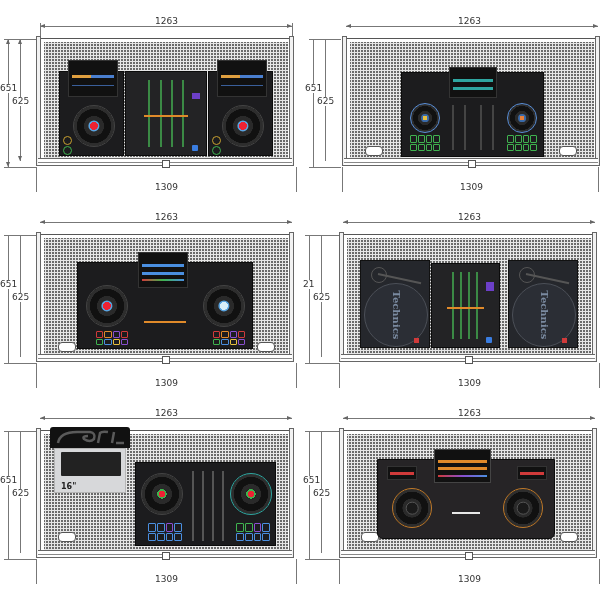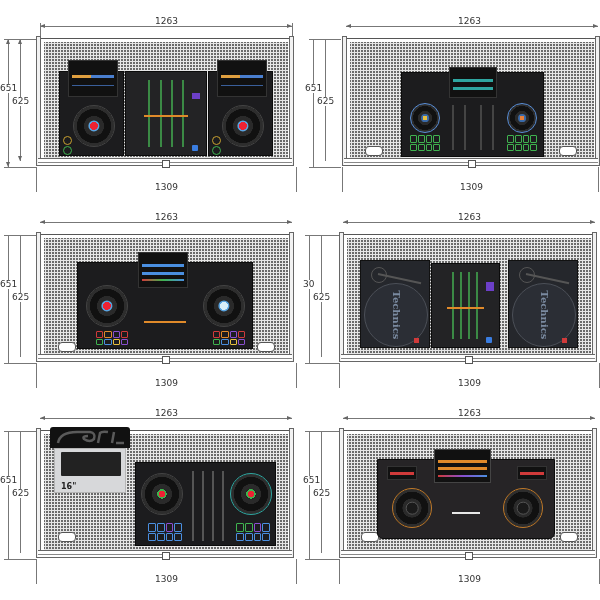--- a/index.html
+++ b/index.html
@@ -234,21 +234,21 @@
   <div class="vline" style="left:296px;top:167px;height:25px;"></div>
   <div class="dim" style="left:155px;top:183px;">1309</div>
 </div>
 
 <div class="panel" style="left:303px;top:196px;">
   <div class="dim" style="left:155px;top:17px;">1263</div>
   <div class="hline" style="left:40px;top:26px;width:252px;"></div>
   <div class="arrowL" style="left:40px;top:24px;"></div>
   <div class="arrowR" style="left:287px;top:24px;"></div>
   <div class="vline" style="left:6px;top:39px;height:128px;"></div>
-  <div class="dim" style="left:0px;top:84px;background:#fff;">30</div>
+  <div class="dim" style="left:0px;top:84px;background:#fff;">21</div>
   <div class="vline" style="left:18px;top:39px;height:122px;"></div>
   <div class="dim" style="left:10px;top:97px;background:#fff;">625</div>
   <div class="hline" style="left:2px;top:39px;width:34px;"></div>
   <div class="hline" style="left:2px;top:167px;width:34px;"></div>
 
   <div class="frame"></div>
   <div class="mesh"></div>
   <div class="frame-post-l"></div>
   <div class="frame-post-r"></div>
   <div class="frame-bottom"></div>

